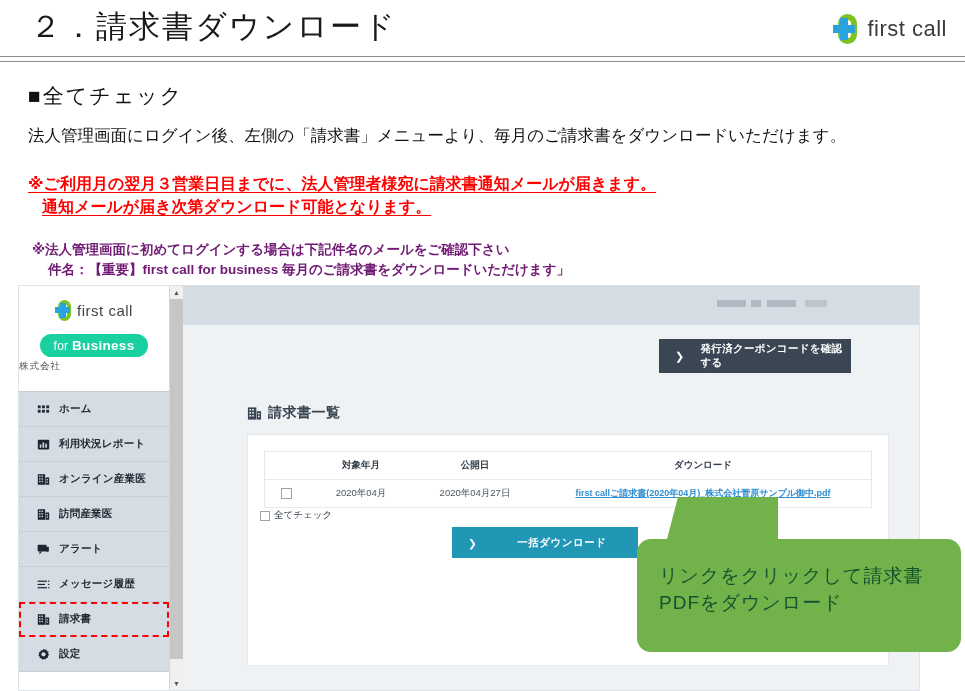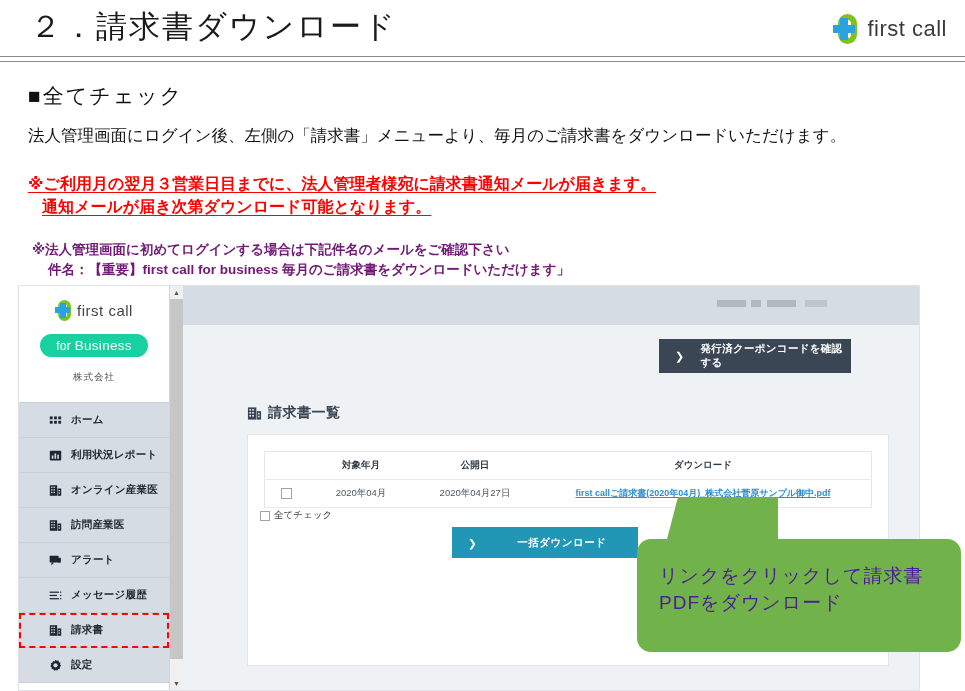--- a/index.html
+++ b/index.html
@@ -185,39 +185,39 @@
     margin: 9px auto 0 auto;
     width: 108px;
     padding: 4px 0;
     border-radius: 12px;
     background: #18d0a0;
     color: #ffffff;
     font-size: 12px;
     text-align: center;
     letter-spacing: 0.3px;
   }
-  .sb-badge b { font-size: 13.5px; font-weight: normal; }
+  .sb-badge b { font-size: 13.5px; font-weight: bold; }
   .sb-company {
-    margin-top: 14px;
-    text-align: center;
+    margin-top: 3px;
+    text-align: left;
     font-size: 9.5px;
     color: #555;
     letter-spacing: 1px;
   }
   .sb-menu {
     margin-top: 12px;
     border-top: 1px solid #c7ced6;
   }
   .sb-item {
     position: relative;
     display: flex;
     align-items: center;
     gap: 9px;
     height: 35px;
-    padding-left: 30px;
+    padding-left: 18px;
     background: #d6dce3;
     border-bottom: 1px solid #c7ced6;
     font-size: 10.5px;
     color: #232a33;
     box-sizing: border-box;
   }
   .sb-item .lbl { font-weight: bold; letter-spacing: 0.2px; }
   .sb-item.selected {
     outline: 2px dashed #ff0000;
     outline-offset: -2px;
@@ -392,21 +392,21 @@
 
   
   .callout {
     position: absolute;
     left: 637px;
     top: 539px;
     width: 324px;
     height: 113px;
     background: #72b24a;
     border-radius: 14px;
-    color: #4c1d95;
+    color: #14532d;
     font-size: 19px;
     line-height: 1.4;
     letter-spacing: 1px;
     padding: 24px 0 0 22px;
     box-sizing: border-box;
     z-index: 6;
   }
   .callout-tail {
     position: absolute;
     left: 666px;

